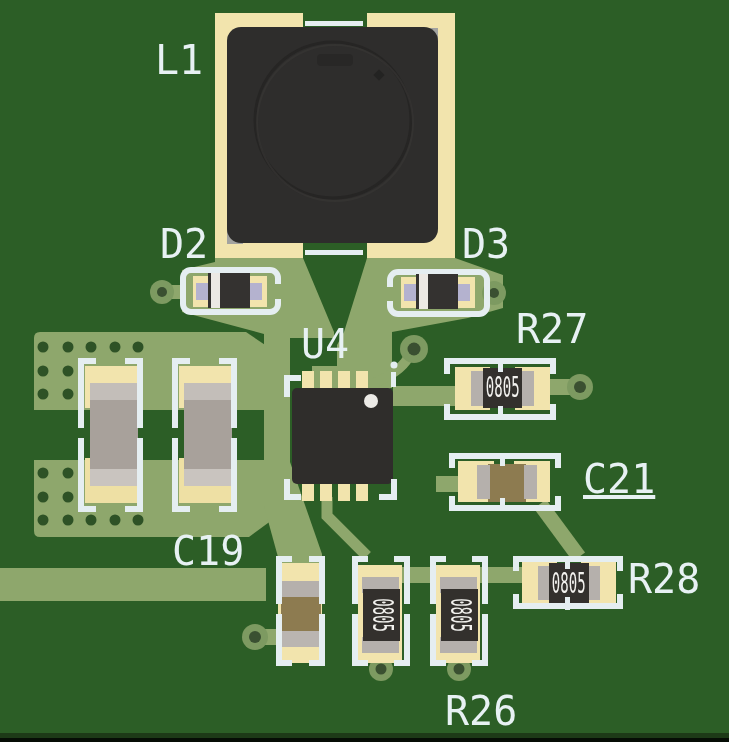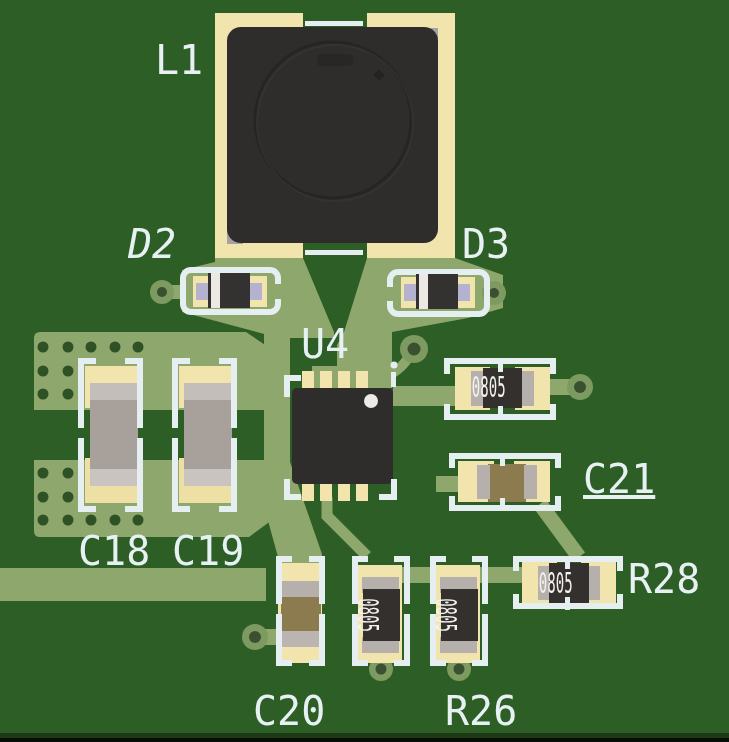--- a/index.html
+++ b/index.html
@@ -6,21 +6,21 @@
   #board-wrap{
     position:relative;width:729px;height:742px;overflow:hidden;
     font-family:"DejaVu Sans Mono", monospace;
   }
   #board-svg{position:absolute;left:0;top:0;}
   .refdes{
     position:absolute;color:#e7f1f3;font-size:40px;line-height:1;
     letter-spacing:0px;white-space:nowrap;user-select:none;
   }
   .marking{
-    position:absolute;display:flex;align-items:center;justify-content:flex-end;
+    position:absolute;display:flex;align-items:center;justify-content:center;
     color:#f3f2ef;font-size:28px;line-height:1;white-space:nowrap;
   }
   .marking span{display:block;transform:scaleX(0.5);}
   .marking.vert span{transform:rotate(90deg) scaleX(0.5);}
 </style>
 </head>
 <body>
 
 <div id="board-wrap">
 
@@ -314,28 +314,27 @@
       <path d="M430,663 H446"></path>
           <path d="M472,663 H488"></path>
     </g>
   </g>
 
   <rect x="305" y="21" width="58" height="5" fill="#e5eef1"></rect>
   <rect x="305" y="250" width="58" height="5" fill="#e5eef1"></rect>
 </svg>
 
 <div class="refdes" style="left:155px;top:40px;">L1</div>
-<div class="refdes" style="left:128px;top:224px;font-style:italic;">D2</div>
+<div class="refdes" style="left:160px;top:224px;">D2</div>
 <div class="refdes" style="left:462px;top:224px;text-align:right;">D3</div>
 <div class="refdes" style="left:285px;top:324px;margin-left:16px;">U4</div>
+<div class="refdes" style="left:516px;top:309px;">R27</div>
 <div class="refdes" style="left:583px;top:459px;text-decoration:underline;">C21</div>
 <div class="refdes" style="left:628px;top:559px;">R28</div>
-<div class="refdes" style="left:78px;top:531px;">C18</div>
 <div class="refdes" style="left:172px;top:531px;">C19</div>
-<div class="refdes" style="left:253px;top:691px;">C20</div>
 <div class="refdes" style="left:445px;top:691px;">R26</div>
 
 <div class="marking" style="left:483px;top:368px;width:39px;height:40px;">
       <span>0805</span>
     </div>
 <div class="marking" style="left:549px;top:563px;width:40px;height:41px;">
       <span>0805</span>
     </div>
 <div class="marking vert" style="left:363px;top:589px;width:37px;height:52px;">
       <span>0805</span>

